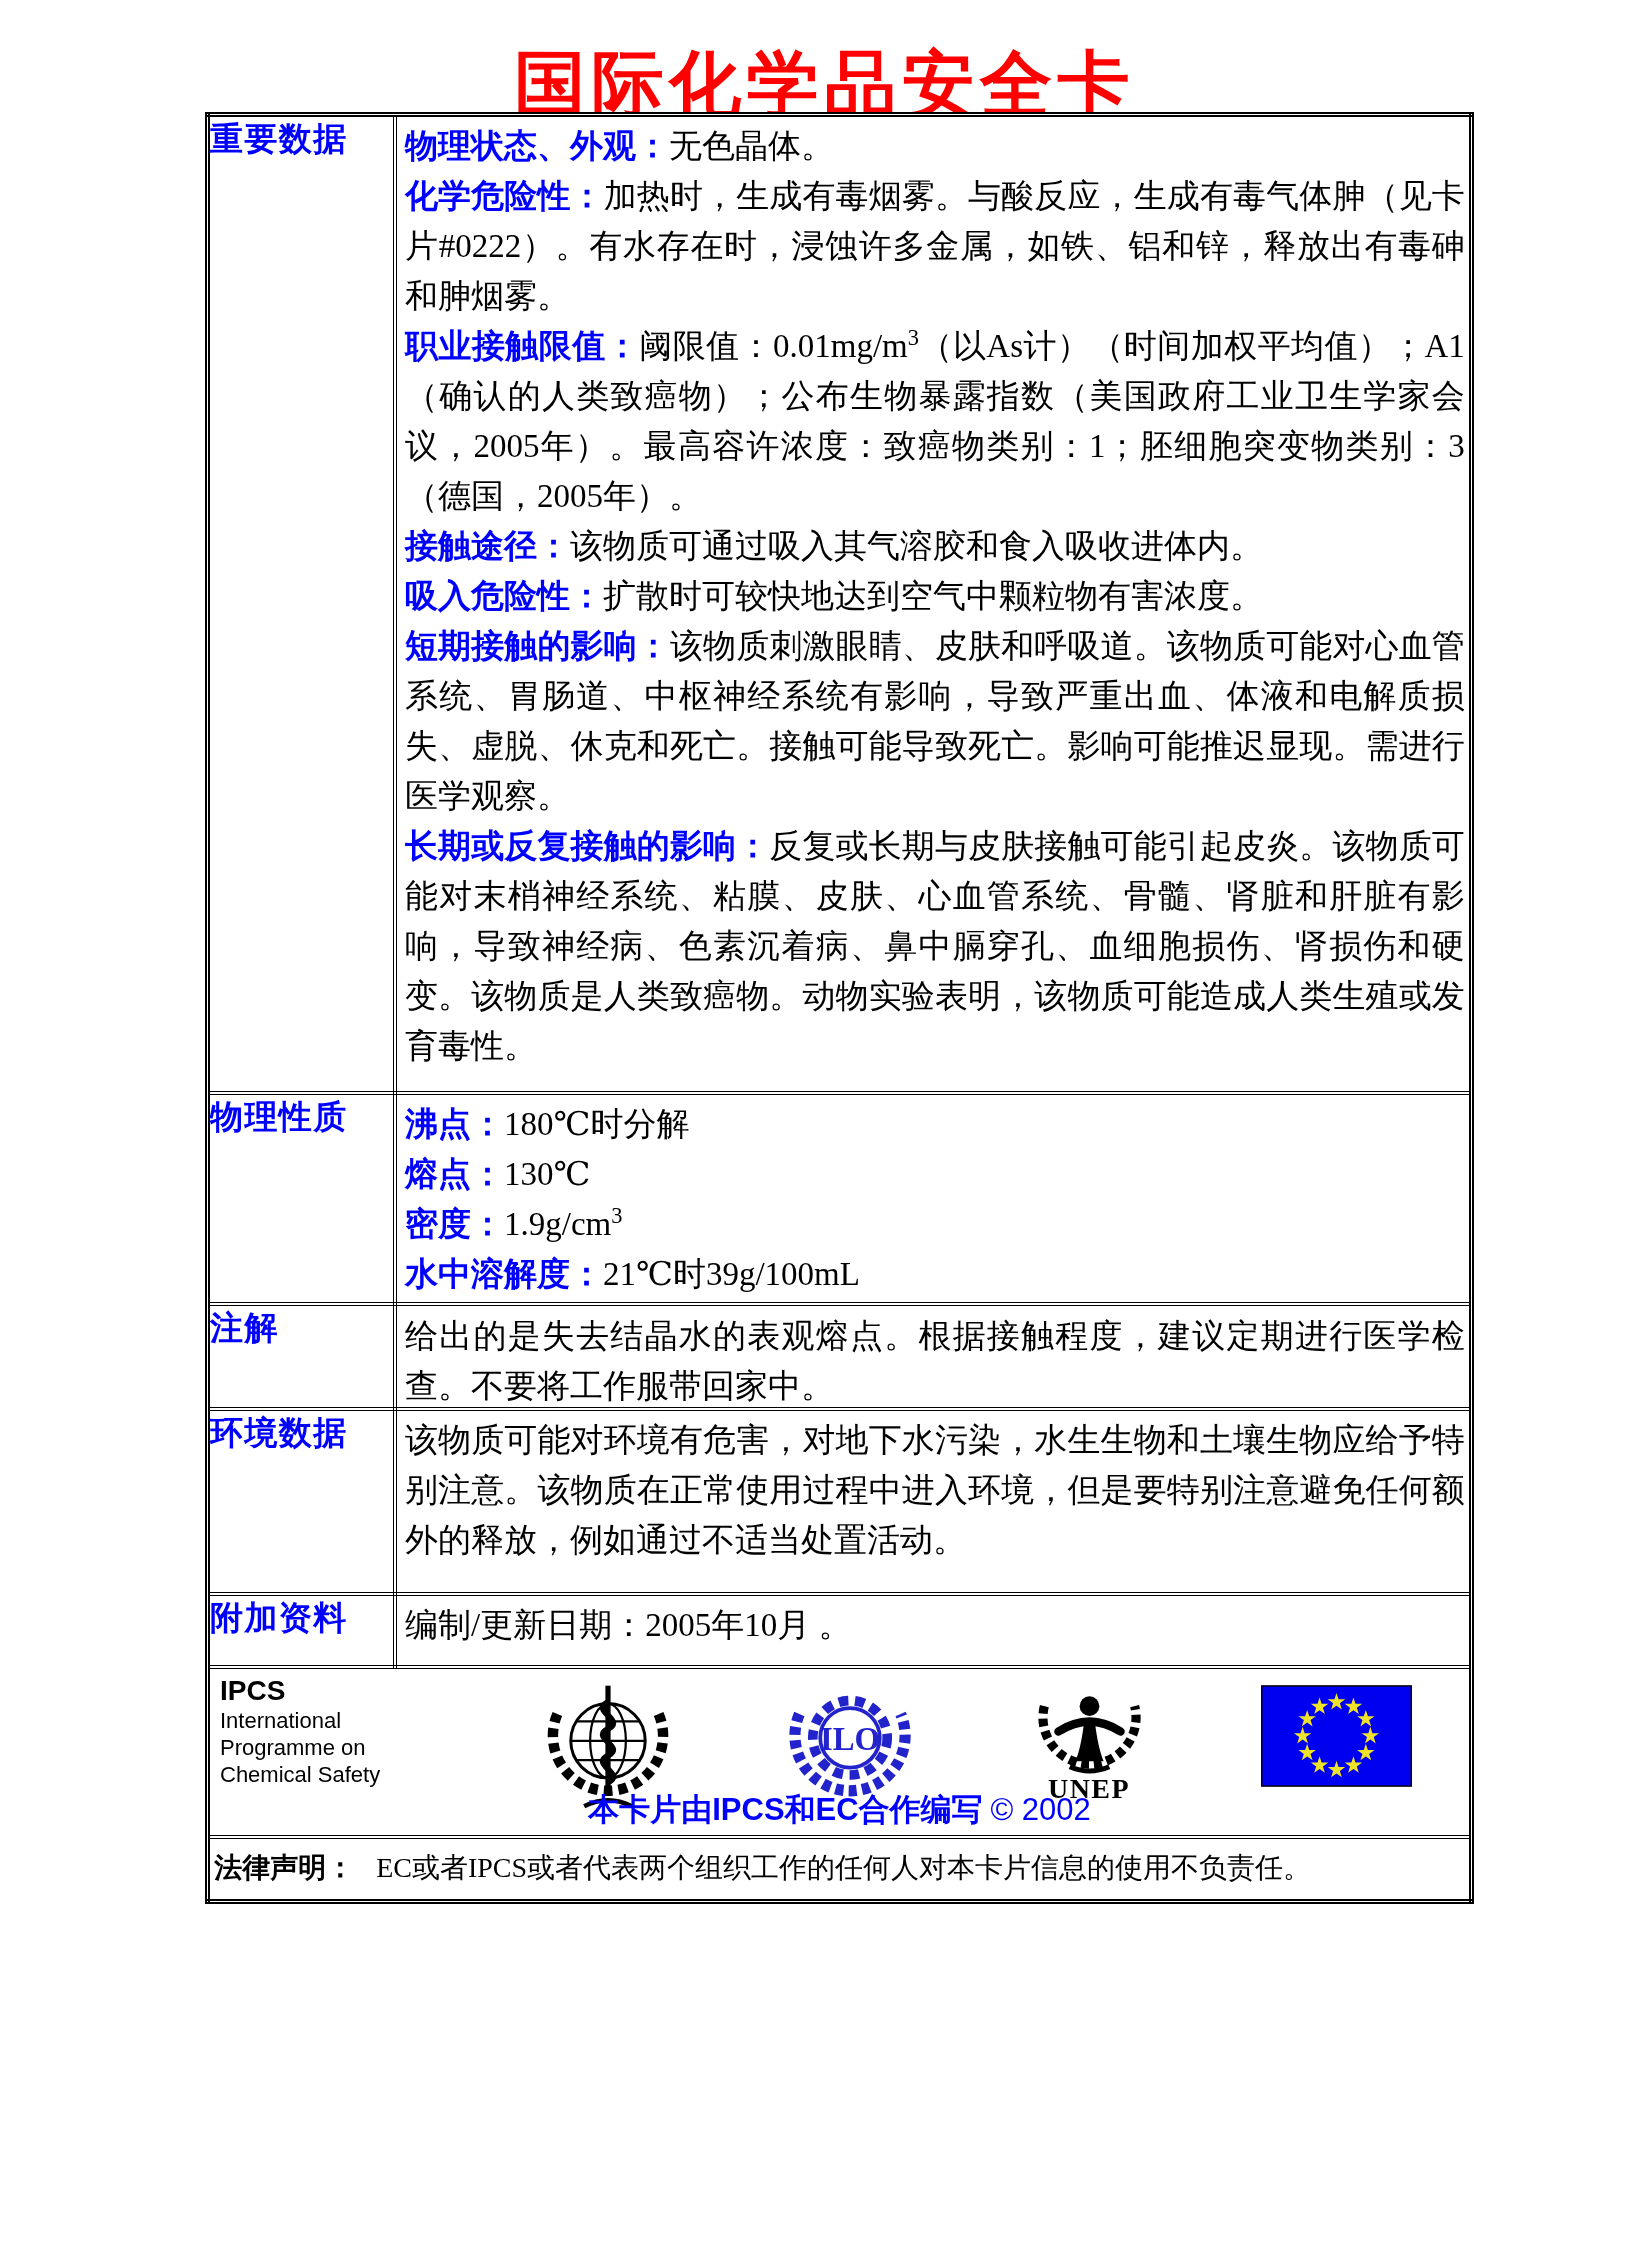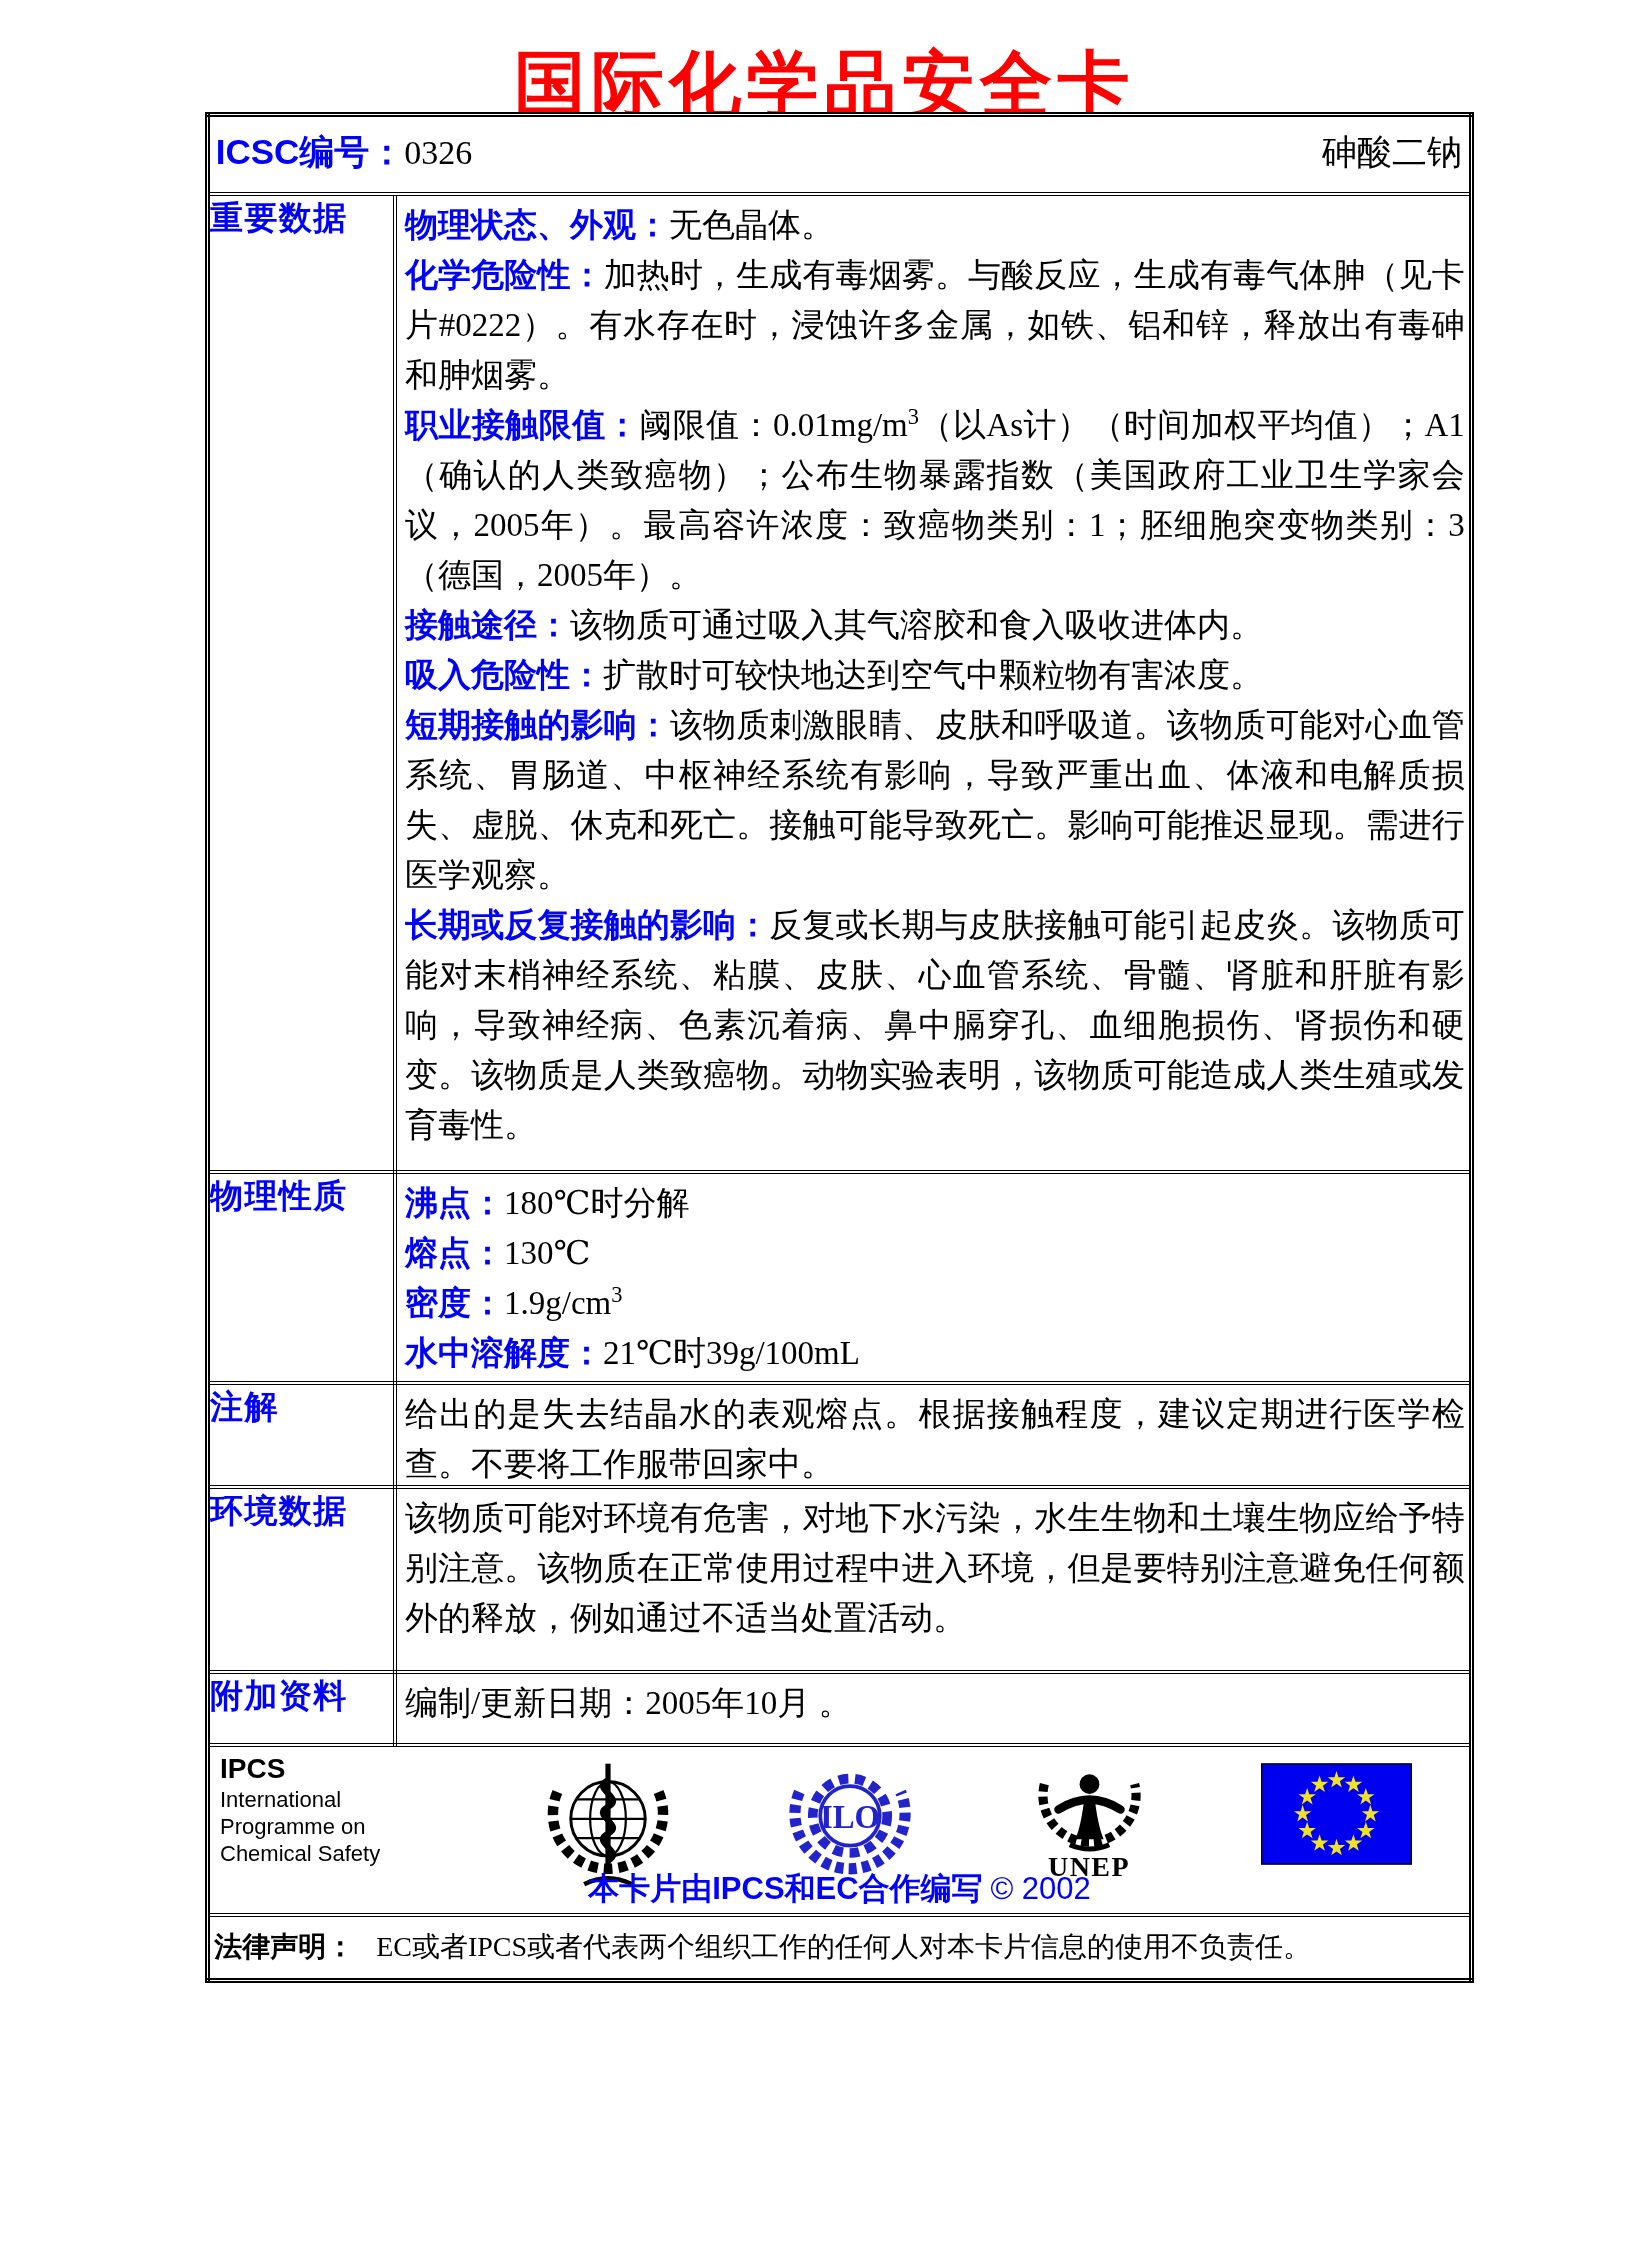--- a/index.html
+++ b/index.html
@@ -85,30 +85,20 @@
 
 <div class="page-title">国际化学品安全卡</div>
 
 <table class="card">
   <colgroup>
       <col class="label-col">
       <col>
     </colgroup>
 
   <tbody>
-      <tr style="height:79px;">
-    <td colspan="2">
-      <div class="hdr">
-        <div>
-          <span class="hdr-label">ICSC编号：</span><span class="hdr-num">0326</span>
-        </div>
-        <span class="hdr-name">砷酸二钠</span>
-      </div>
-    </td>
-  </tr>
 
   <tr style="height:975px;">
     <td class="sec-label">重要数据</td>
     <td>
           <div class="cellclip" style="height:970px;">
             <div class="entry"><span class="entry-label">物理状态、外观：</span>无色晶体。</div>
             <div class="entry"><span class="entry-label">化学危险性：</span>加热时，生成有毒烟雾。与酸反应，生成有毒气体胂（见卡片#0222）。有水存在时，浸蚀许多金属，如铁、铝和锌，释放出有毒砷和胂烟雾。</div>
             <div class="entry"><span class="entry-label">职业接触限值：</span>阈限值：0.01mg/m<sup>3</sup>（以As计）（时间加权平均值）；A1（确认的人类致癌物）；公布生物暴露指数（美国政府工业卫生学家会议，2005年）。最高容许浓度：致癌物类别：1；胚细胞突变物类别：3（德国，2005年）。</div>
             <div class="entry"><span class="entry-label">接触途径：</span>该物质可通过吸入其气溶胶和食入吸收进体内。</div>
             <div class="entry"><span class="entry-label">吸入危险性：</span>扩散时可较快地达到空气中颗粒物有害浓度。</div>

